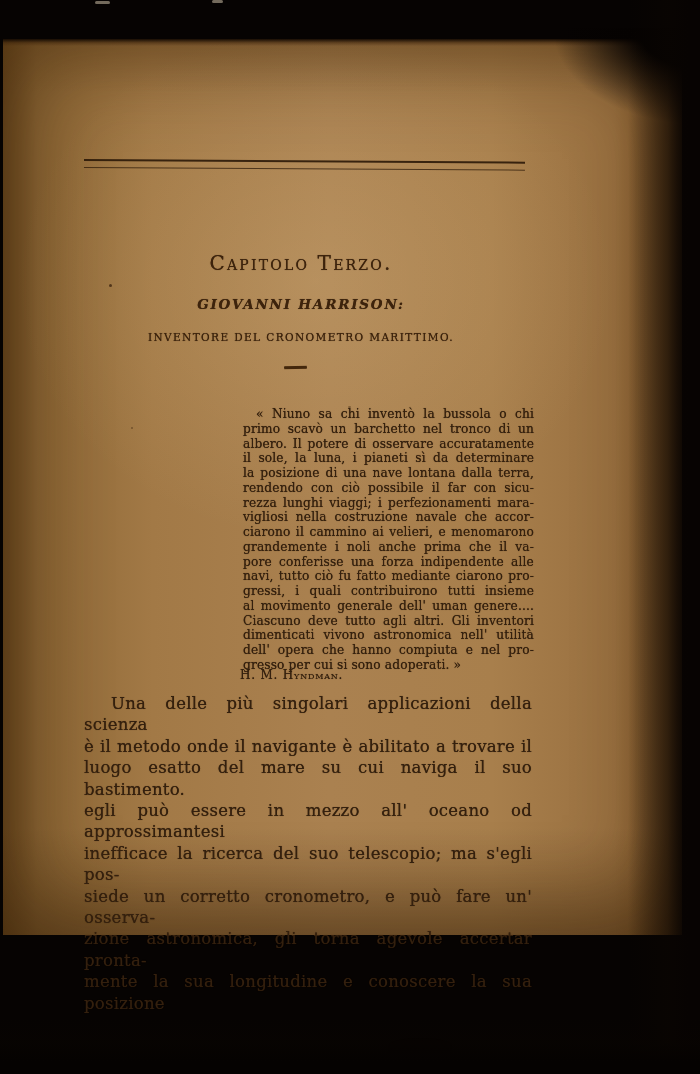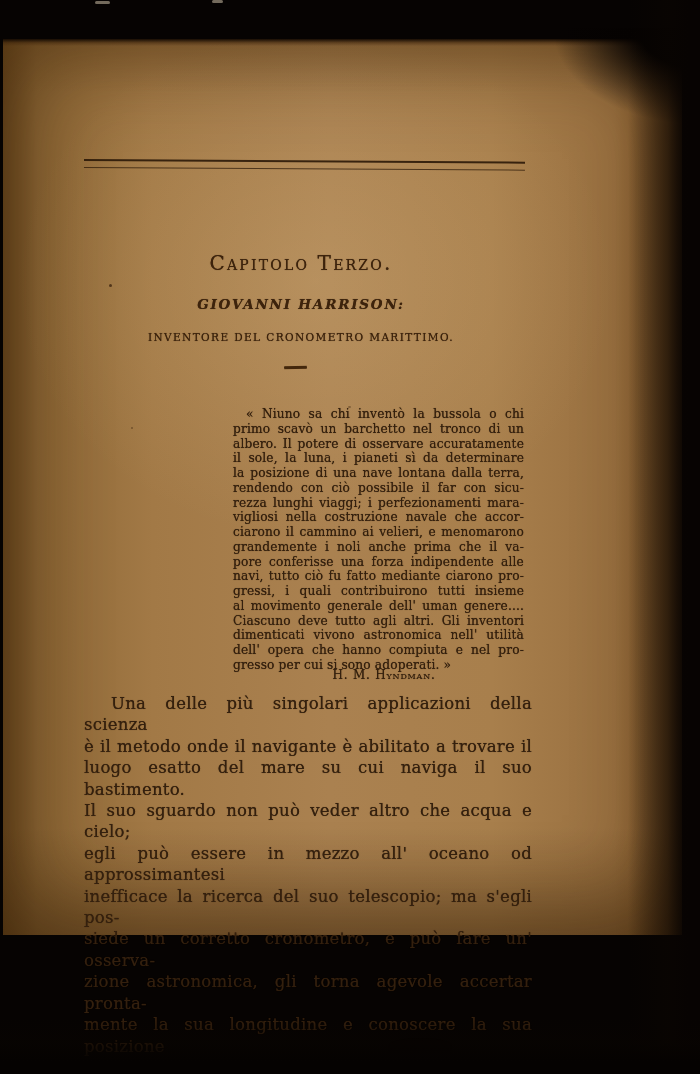--- a/index.html
+++ b/index.html
@@ -47,30 +47,30 @@
     position:absolute; left:78px; top:292px; width:440px; margin:0;
     font-size:10.5px; font-weight:normal; letter-spacing:1.4px;
     text-align:center; color:#3d230c;
   }
   .dash-rule {
     position:absolute; left:281px; top:327px; width:23px; height:3px;
     background:#43270c; border-radius:1px; transform:rotate(-1deg);
     filter:blur(0.3px);
   }
   .epigraph {
-    position:absolute; left:230px; top:368px; width:291px;
+    position:absolute; left:240px; top:368px; width:291px;
     font-size:12.2px; line-height:14.75px; letter-spacing:0.15px;
   }
   .epigraph .line { text-align:justify; text-align-last:justify; }
   .epigraph .line:first-child { text-indent:13px; }
   .epigraph .line:last-child { text-align-last:left; }
   .attribution {
     position:absolute; left:237px; top:629px; width:288px;
     font-size:12px; font-variant:small-caps; letter-spacing:0.8px;
-    text-align:center; padding-right:2px;
+    text-align:left; padding-right:2px;
   }
   .body-text {
     position:absolute; left:81px; top:654px; width:448px;
     font-size:16.5px; line-height:21.4px; letter-spacing:0.25px;
   }
   .body-text .line { text-align:justify; text-align-last:justify; }
   .body-text .line:first-child { text-indent:27px; }
   .speck { position:absolute; background:rgba(48,26,8,0.7); border-radius:50%; }
   .speck-1 { left:106px; top:245px; width:3px; height:3px; }
   .speck-2 { left:345px; top:367px; width:3px; height:2px; opacity:0.55; }
@@ -134,21 +134,20 @@
         <div class="line">dell' opera che hanno compiuta e nel pro-</div>
         <div class="line">gresso per cui si sono adoperati. »</div>
       </div>
 
     <div class="attribution ink">H. M. Hyndman.</div>
 
     <div class="body-text ink">
         <div class="line">Una delle più singolari applicazioni della scienza</div>
         <div class="line">è il metodo onde il navigante è abilitato a trovare il</div>
         <div class="line">luogo esatto del mare su cui naviga il suo bastimento.</div>
-        <div class="line">Il suo sguardo non può veder altro che acqua e cielo;</div>
         <div class="line">egli può essere in mezzo all' oceano od approssimantesi</div>
         <div class="line">inefficace la ricerca del suo telescopio; ma s'egli pos-</div>
         <div class="line">siede un corretto cronometro, e può fare un' osserva-</div>
         <div class="line">zione astronomica, gli torna agevole accertar pronta-</div>
         <div class="line">mente la sua longitudine e conoscere la sua posizione</div>
       </div>
 
     <div class="speck speck-1"></div>
     <div class="speck speck-2"></div>
     <div class="speck speck-3"></div>

